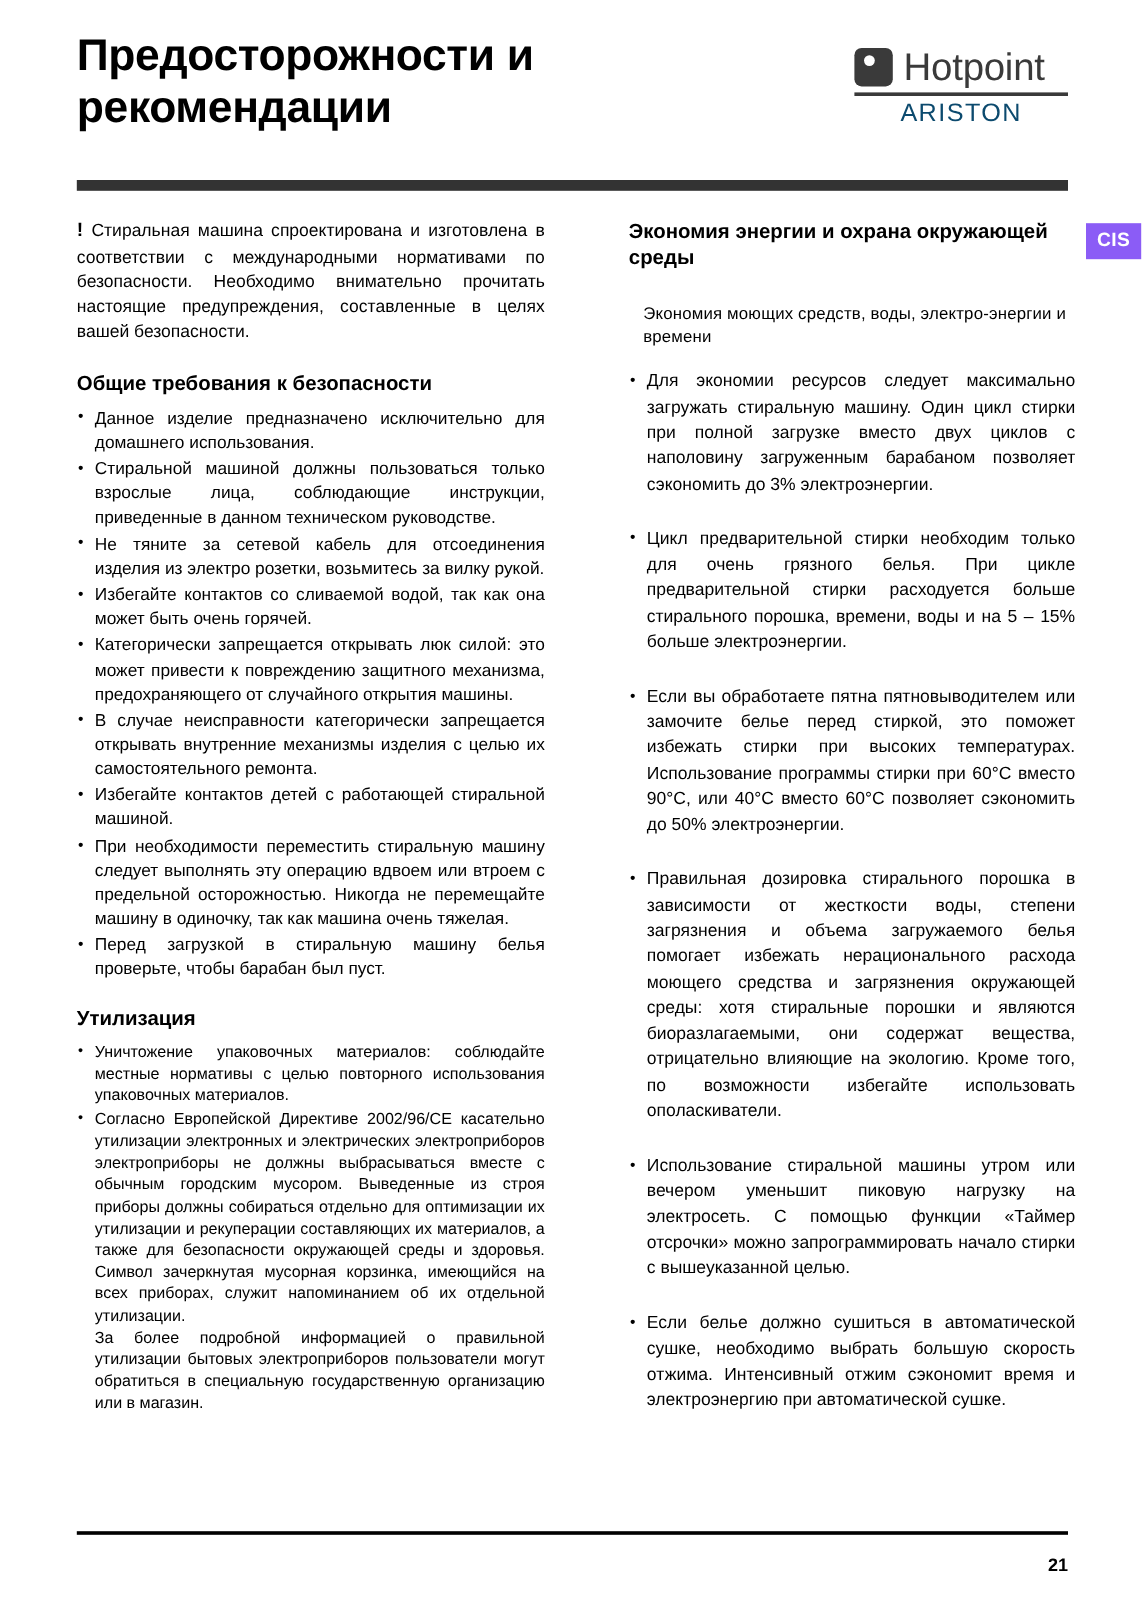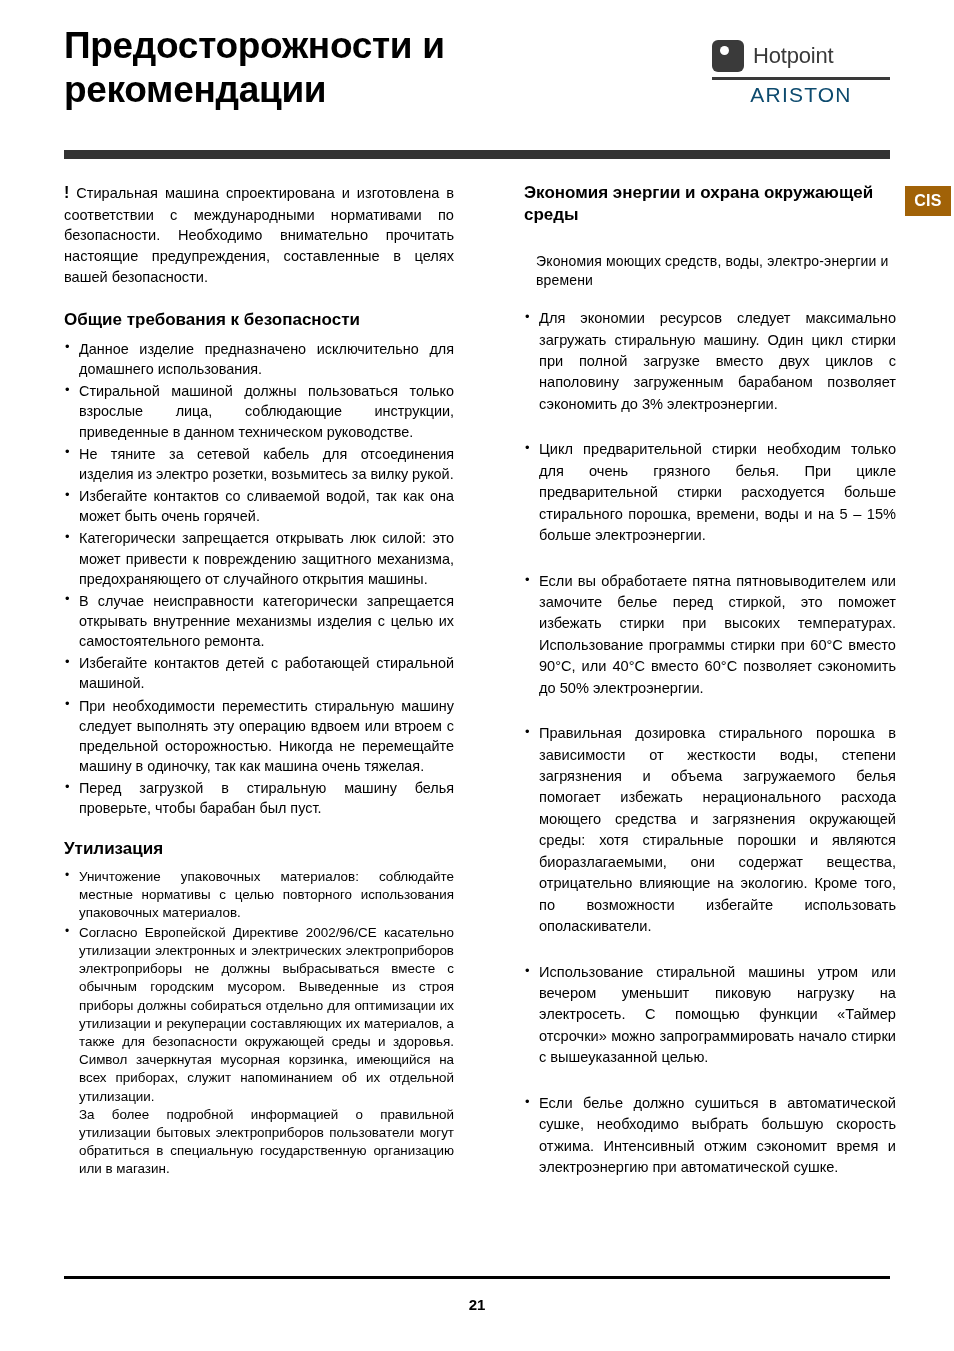--- a/index.html
+++ b/index.html
@@ -69,21 +69,21 @@
     content: "";
     position: absolute;
     left: 8px;
     top: 6px;
     width: 9px;
     height: 9px;
     background: #ffffff;
     border-radius: 50%;
   }
   .logo-wordmark {
-    font-size: 22px;
+    font-size: 32px;
     font-weight: normal;
     color: #3a3a3a;
     letter-spacing: -0.2px;
     line-height: 1;
   }
   .logo-rule {
     margin: 5px 0 3px 0;
     height: 3px;
     background: #3a3a3a;
     width: 100%;
@@ -104,21 +104,21 @@
     background: #333333;
   }
 
   
   .cis-badge {
     position: absolute;
     left: 905px;
     top: 186px;
     width: 46px;
     height: 30px;
-    background: #a16207;
+    background: #8b5cf6;
     color: #ffffff;
     font-size: 16px;
     font-weight: bold;
     letter-spacing: 0.3px;
     display: flex;
     align-items: center;
     justify-content: center;
   }
 
   
@@ -213,21 +213,21 @@
     top: 1276px;
     width: 826px;
     height: 2.5px;
     background: #000000;
   }
   .page-number {
     position: absolute;
     left: 64px;
     top: 1296px;
     width: 826px;
-    text-align: center;
+    text-align: right;
     font-size: 15px;
     font-weight: bold;
   }
 </style>
 </head>
 <body>
 
 <div class="page">
 
   <div class="header">

